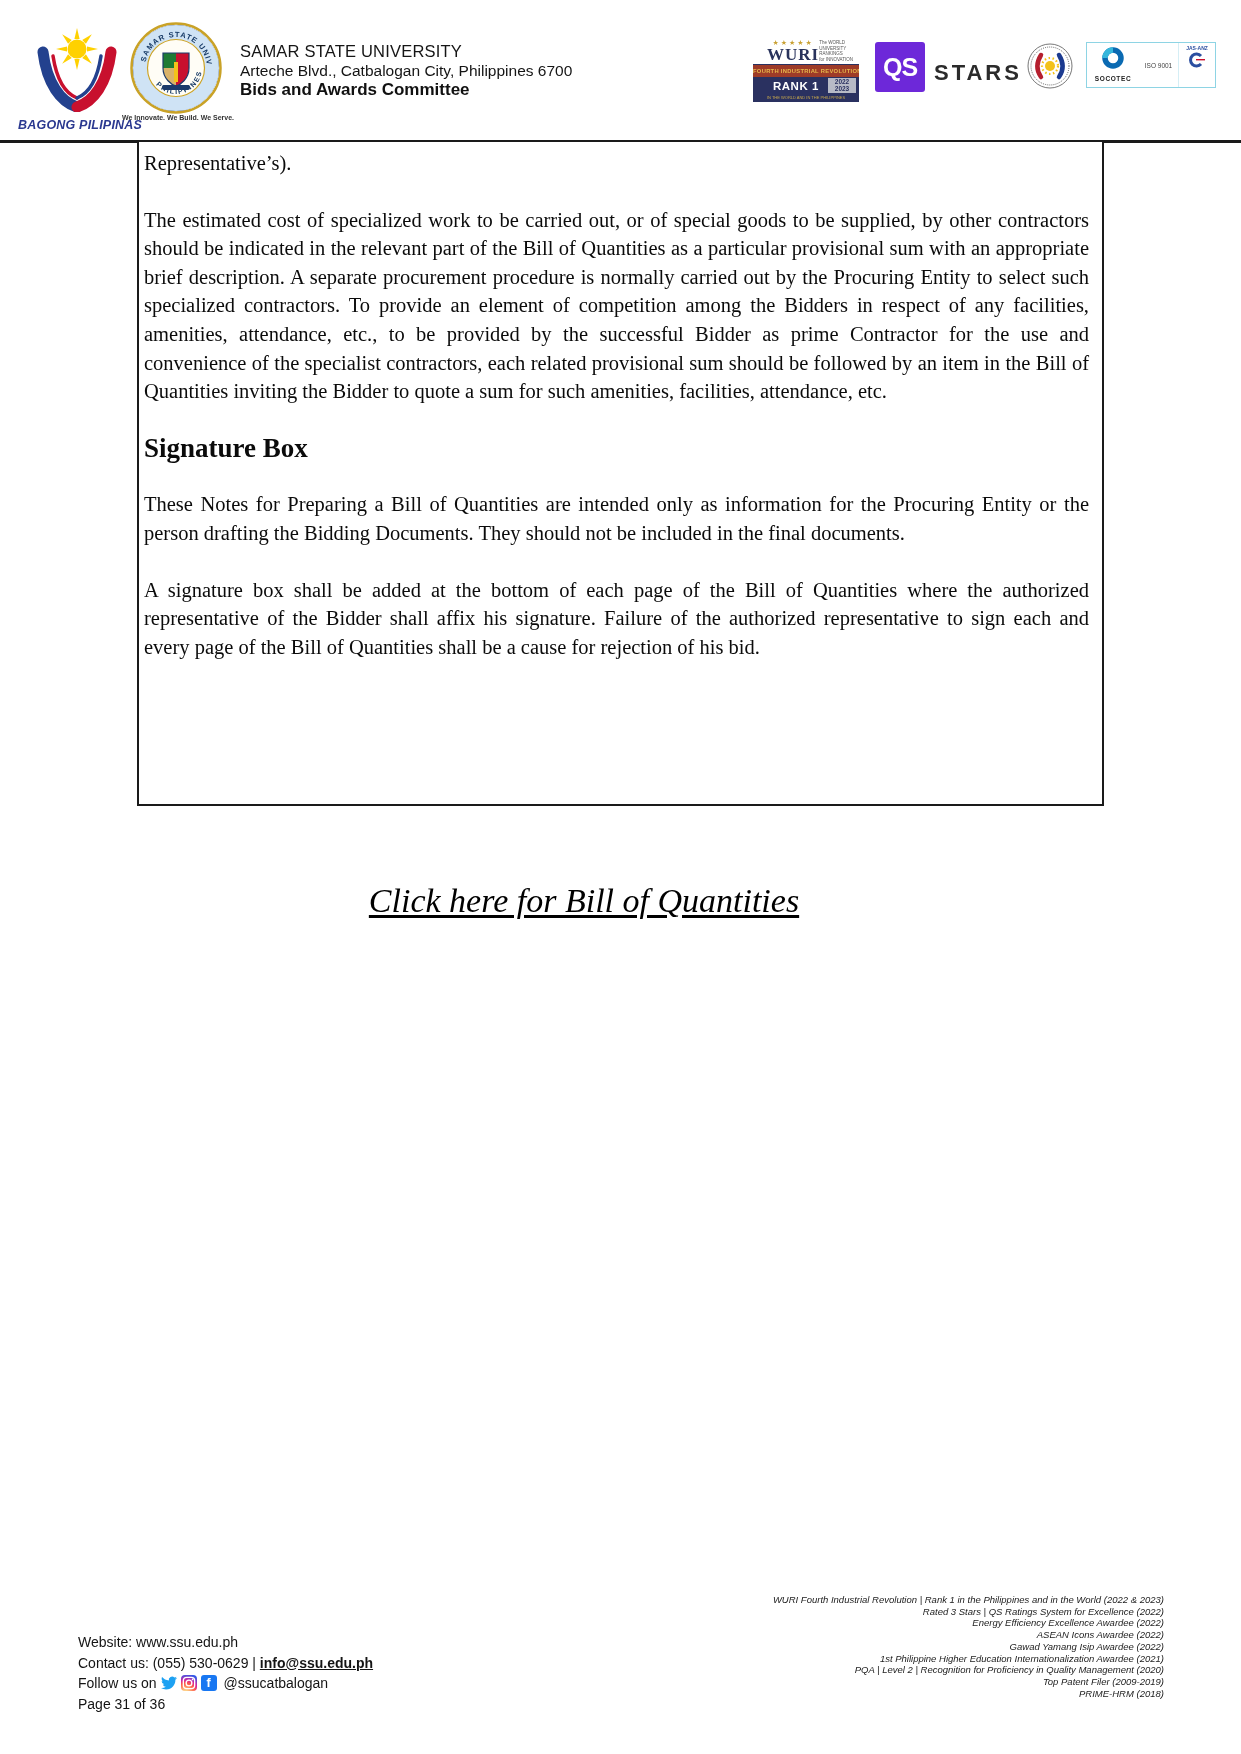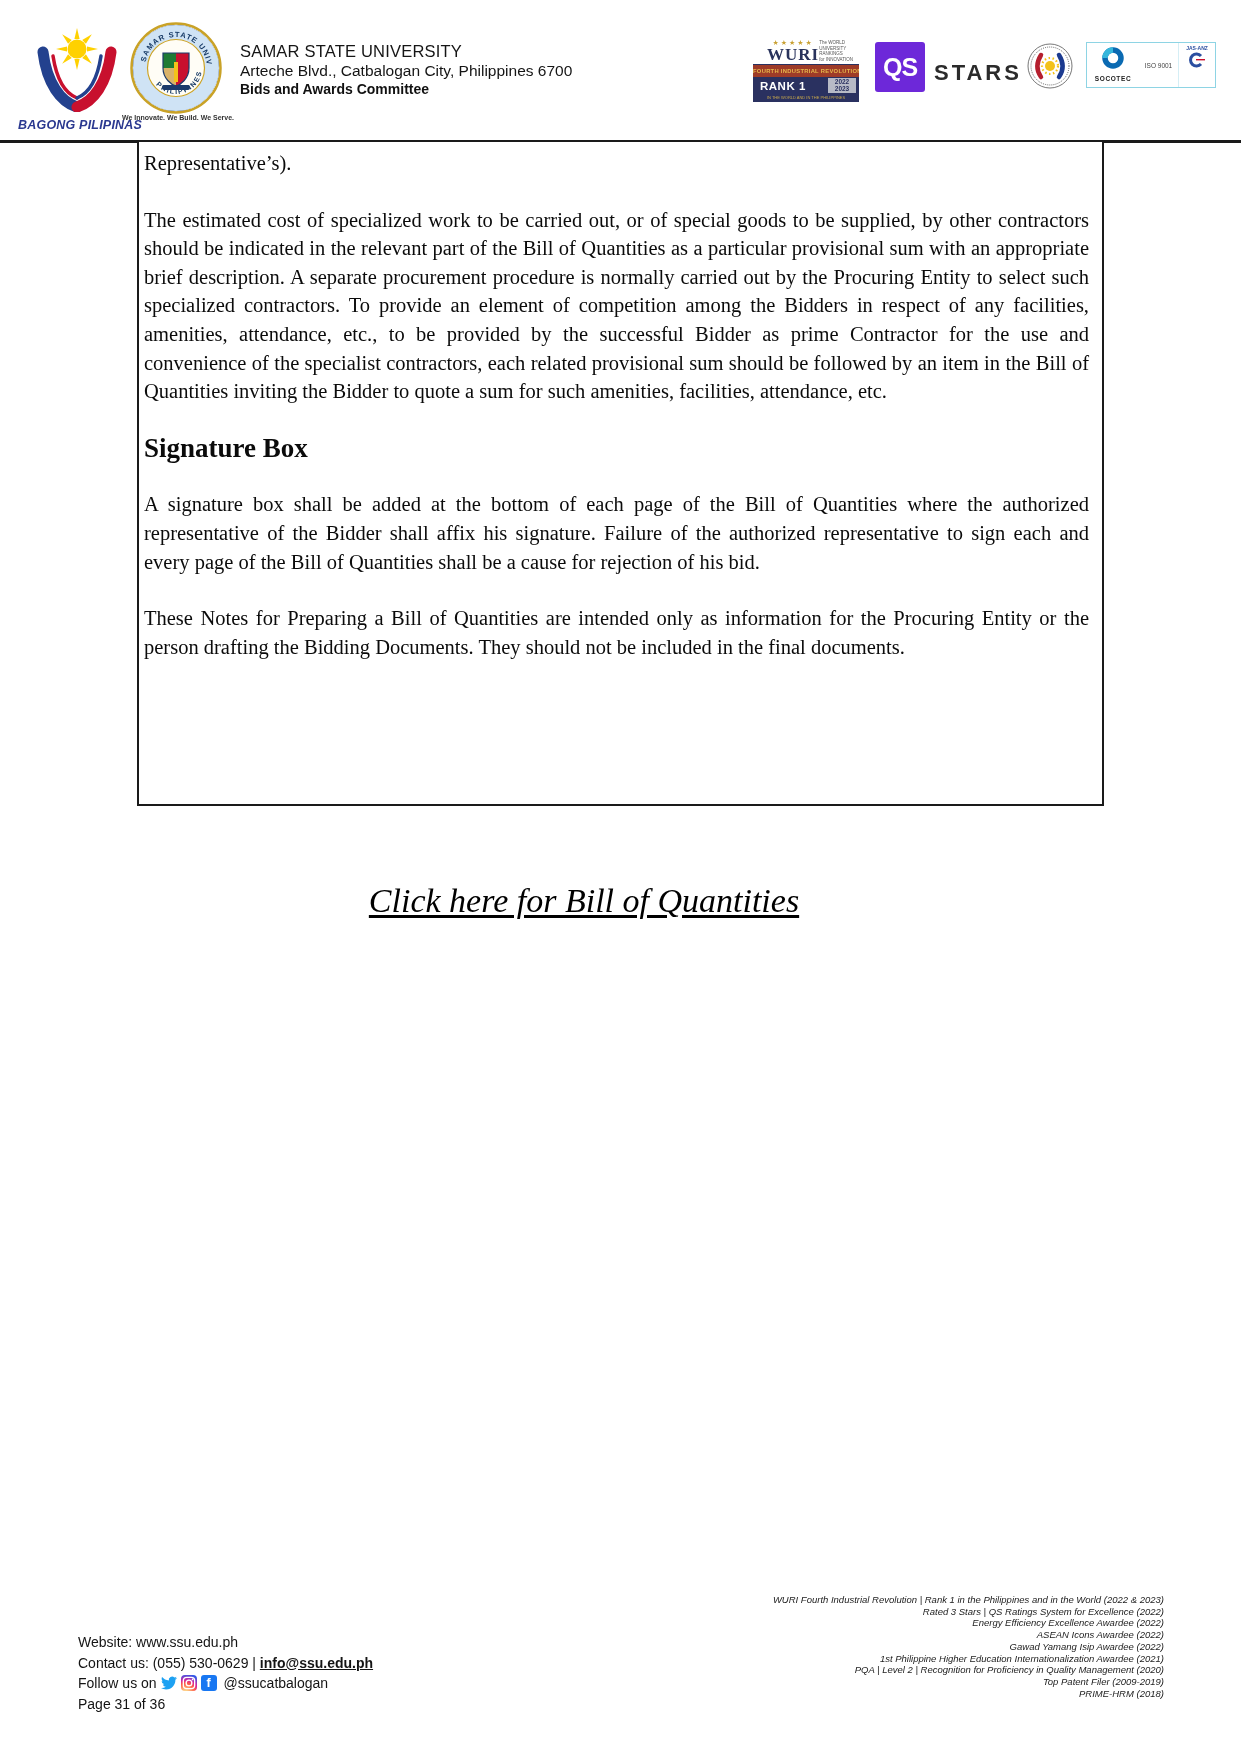--- a/index.html
+++ b/index.html
@@ -13,35 +13,35 @@
   .bagong-label{margin-top:2px;font-size:12.5px;font-weight:800;font-style:italic;
                 color:#2b3990;letter-spacing:.2px;white-space:nowrap;}
 
   .ssu-seal{position:absolute;left:130px;top:22px;}
   .seal-motto{position:absolute;left:122px;top:114px;width:104px;text-align:center;
               font-size:7px;font-weight:700;color:#333;white-space:nowrap;}
 
   .org{position:absolute;left:240px;top:42px;line-height:19px;}
   .org-name{font-size:16.5px;color:#151515;letter-spacing:.2px;}
   .org-addr{font-size:15.5px;color:#151515;}
-  .org-committee{font-size:14px;font-weight:bold;color:#111;}
+  .org-committee{font-size:17px;font-weight:bold;color:#111;}
 
   
   .wuri{position:absolute;left:753px;top:38px;width:106px;font-family:"Liberation Sans",sans-serif;}
   .wuri-top{display:flex;align-items:center;background:#fff;height:26px;border-bottom:1px solid #2a3160;}
   .wuri-left{flex:1;text-align:center;margin-left:14px;}
   .wuri-stars{font-size:7px;color:#c9a132;letter-spacing:2px;line-height:7px;}
   .wuri-name{font-family:"Liberation Serif",serif;font-size:17px;font-weight:bold;
              color:#29335c;letter-spacing:1px;line-height:17px;}
   .wuri-tagline{width:40px;padding-right:2px;}
   .wuri-tagline div{font-size:4.5px;line-height:5.5px;color:#555;text-align:left;}
   .wuri-band{background:#9e3b28;color:#e7b94c;font-size:5.8px;font-weight:bold;
              text-align:center;letter-spacing:.3px;height:12px;line-height:12px;white-space:nowrap;overflow:hidden;}
   .wuri-rank-row{display:flex;align-items:center;background:#2a3160;height:17px;}
-  .wuri-rank{color:#fff;font-weight:800;font-size:11.5px;padding-left:7px;flex:1;letter-spacing:.5px;}
+  .wuri-rank{color:#fff;font-weight:800;font-size:11.5px;padding-left:20px;flex:1;letter-spacing:.5px;}
   .wuri-years{background:#b7bac6;width:28px;margin-right:3px;text-align:center;padding:1px 0;}
   .wuri-years div{font-size:6.5px;font-weight:800;color:#2a3160;line-height:6.5px;}
   .wuri-sub{background:#2a3160;color:#c8a84b;font-size:4px;text-align:center;height:8px;line-height:8px;white-space:nowrap;overflow:hidden;}
 
   
   .qs{position:absolute;left:875px;top:42px;display:flex;align-items:center;gap:9px;}
   .qs-box{width:50px;height:50px;background:#6d28d9;border-radius:3px;display:flex;
           align-items:center;justify-content:center;}
   .qs-initials{color:#fff;font-size:25px;font-weight:800;letter-spacing:-1px;}
   .qs-label{font-size:22px;font-weight:800;color:#2b2b2b;letter-spacing:3px;margin-top:11px;}
@@ -225,22 +225,22 @@
       <div class="soc-tiny"></div>
     </div>
   </div>
 
   <div class="hdr-rule"></div>
 
   <div class="doc-box">
     <p class="doc-intro">Representative’s).</p>
     <p>The estimated cost of specialized work to be carried out, or of special goods to be supplied, by other contractors should be indicated in the relevant part of the Bill of Quantities as a particular provisional sum with an appropriate brief description.  A separate procurement procedure is normally carried out by the Procuring Entity to select such specialized contractors.  To provide an element of competition among the Bidders in respect of any facilities, amenities, attendance, etc., to be provided by the successful Bidder as prime Contractor for the use and convenience of the specialist contractors, each related provisional sum should be followed by an item in the Bill of Quantities inviting the Bidder to quote a sum for such amenities, facilities, attendance, etc.</p>
     <div class="doc-heading">Signature Box</div>
+    <p>These Notes for Preparing a Bill of Quantities are intended only as information for the Procuring Entity or the person drafting the Bidding Documents.  They should not be included in the final documents.</p>
     <p>A signature box shall be added at the bottom of each page of the Bill of Quantities where the authorized representative of the Bidder shall affix his signature.  Failure of the authorized representative to sign each and every page of the Bill of Quantities shall be a cause for rejection of his bid.</p>
-    <p>These Notes for Preparing a Bill of Quantities are intended only as information for the Procuring Entity or the person drafting the Bidding Documents.  They should not be included in the final documents.</p>
   </div>
 
   <div class="boq-link-row">
     <span class="boq-link">Click here for Bill of Quantities</span>
   </div>
 
   <div class="footer-left">
     <div>Website: www.ssu.edu.ph</div>
     <div>
       <span>Contact us: (055) 530-0629 | </span><span class="email">info@ssu.edu.ph</span>

